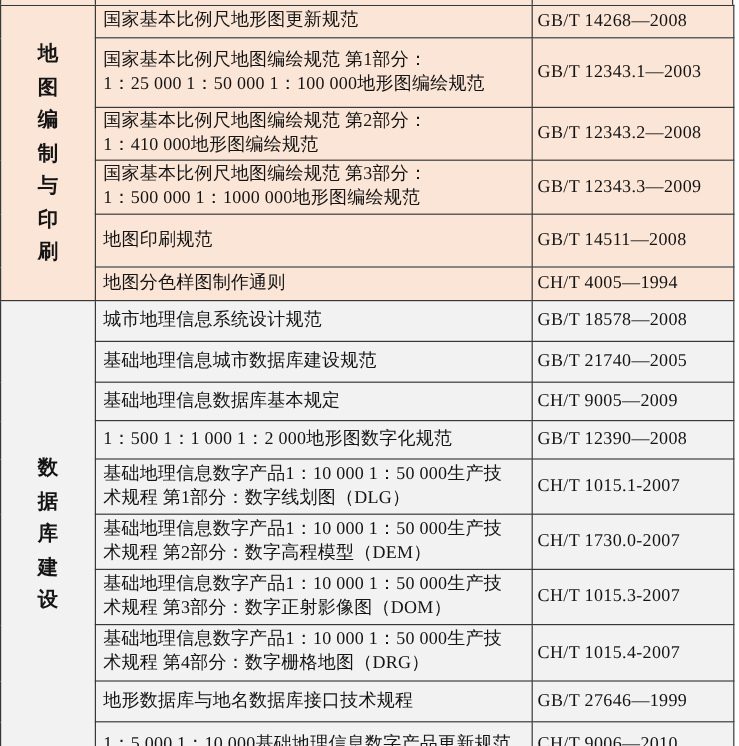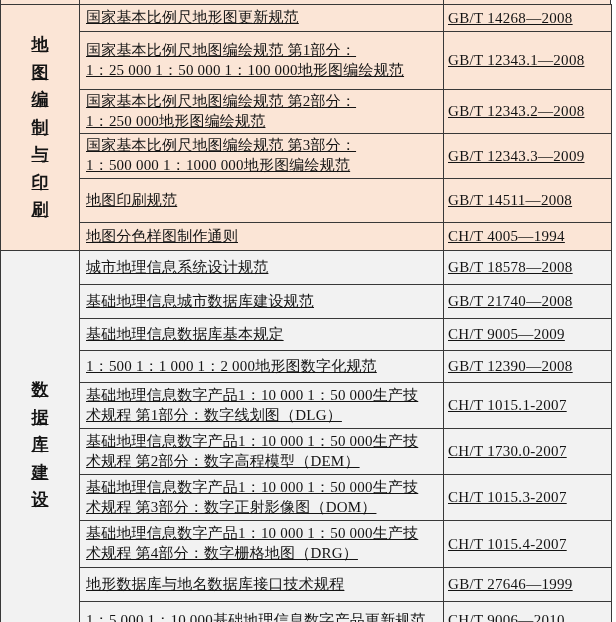--- a/index.html
+++ b/index.html
@@ -10,21 +10,21 @@
   }
   .edge-strip { position:relative; width:611px; }
   .edge-strip .vline { position:absolute; top:0; bottom:0; width:1px; background:var(--border,#383838); }
   .strip-top   { height:4px; background:var(--section1-bg,#fbe5d6); }
   .strip-bottom{ height:6px; background:var(--section2-bg,#f2f2f2); }
   table.standards {
     border-collapse:collapse; table-layout:fixed; width:611px;
   }
   table.standards td {
     border:1px solid var(--border,#383838);
-    overflow:hidden; vertical-align:middle;text-decoration:underline;
+    overflow:hidden; vertical-align:middle;
   }
   tbody.sec1 td { background:var(--section1-bg,#fbe5d6); }
   tbody.sec2 td { background:var(--section2-bg,#f2f2f2); }
   td.cat { text-align:center; }
   .cat-inner {
     width:19px; margin:12px auto; word-break:break-all;
     font-weight:bold; font-size:17px; line-height:1.62; text-align:center;
   }
   td.name {
     padding:1px 3px 1px 6px; font-size:15px; line-height:1.32;
@@ -57,25 +57,25 @@
       <tr style="height:27px">
         <td class="cat" rowspan="6">
           <div class="cat-inner">地图编制与印刷</div>
         </td>
         <td class="name">国家基本比例尺地形图更新规范</td>
         <td class="code">GB/T 14268—2008</td>
       </tr>
       <tr style="height:58px">
         <td class="name">国家基本比例尺地图编绘规范 第1部分：
 1：25 000 1：50 000 1：100 000地形图编绘规范</td>
-        <td class="code">GB/T 12343.1—2008</td>
+        <td class="code">GB/T 12343.1—2003</td>
       </tr>
       <tr style="height:44px">
         <td class="name">国家基本比例尺地图编绘规范 第2部分：
-1：250 000地形图编绘规范</td>
+1：410 000地形图编绘规范</td>
         <td class="code">GB/T 12343.2—2008</td>
       </tr>
       <tr style="height:45px">
         <td class="name">国家基本比例尺地图编绘规范 第3部分：
 1：500 000 1：1000 000地形图编绘规范</td>
         <td class="code">GB/T 12343.3—2009</td>
       </tr>
       <tr style="height:44px">
         <td class="name">地图印刷规范</td>
         <td class="code">GB/T 14511—2008</td>
@@ -89,21 +89,21 @@
     <tbody class="sec2">
       <tr style="height:34px">
         <td class="cat" rowspan="10">
           <div class="cat-inner">数据库建设</div>
         </td>
         <td class="name">城市地理信息系统设计规范</td>
         <td class="code">GB/T 18578—2008</td>
       </tr>
       <tr style="height:34px">
         <td class="name">基础地理信息城市数据库建设规范</td>
-        <td class="code">GB/T 21740—2008</td>
+        <td class="code">GB/T 21740—2005</td>
       </tr>
       <tr style="height:32px">
         <td class="name">基础地理信息数据库基本规定</td>
         <td class="code">CH/T 9005—2009</td>
       </tr>
       <tr style="height:32px">
         <td class="name">1：500 1：1 000 1：2 000地形图数字化规范</td>
         <td class="code">GB/T 12390—2008</td>
       </tr>
       <tr style="height:46px">

